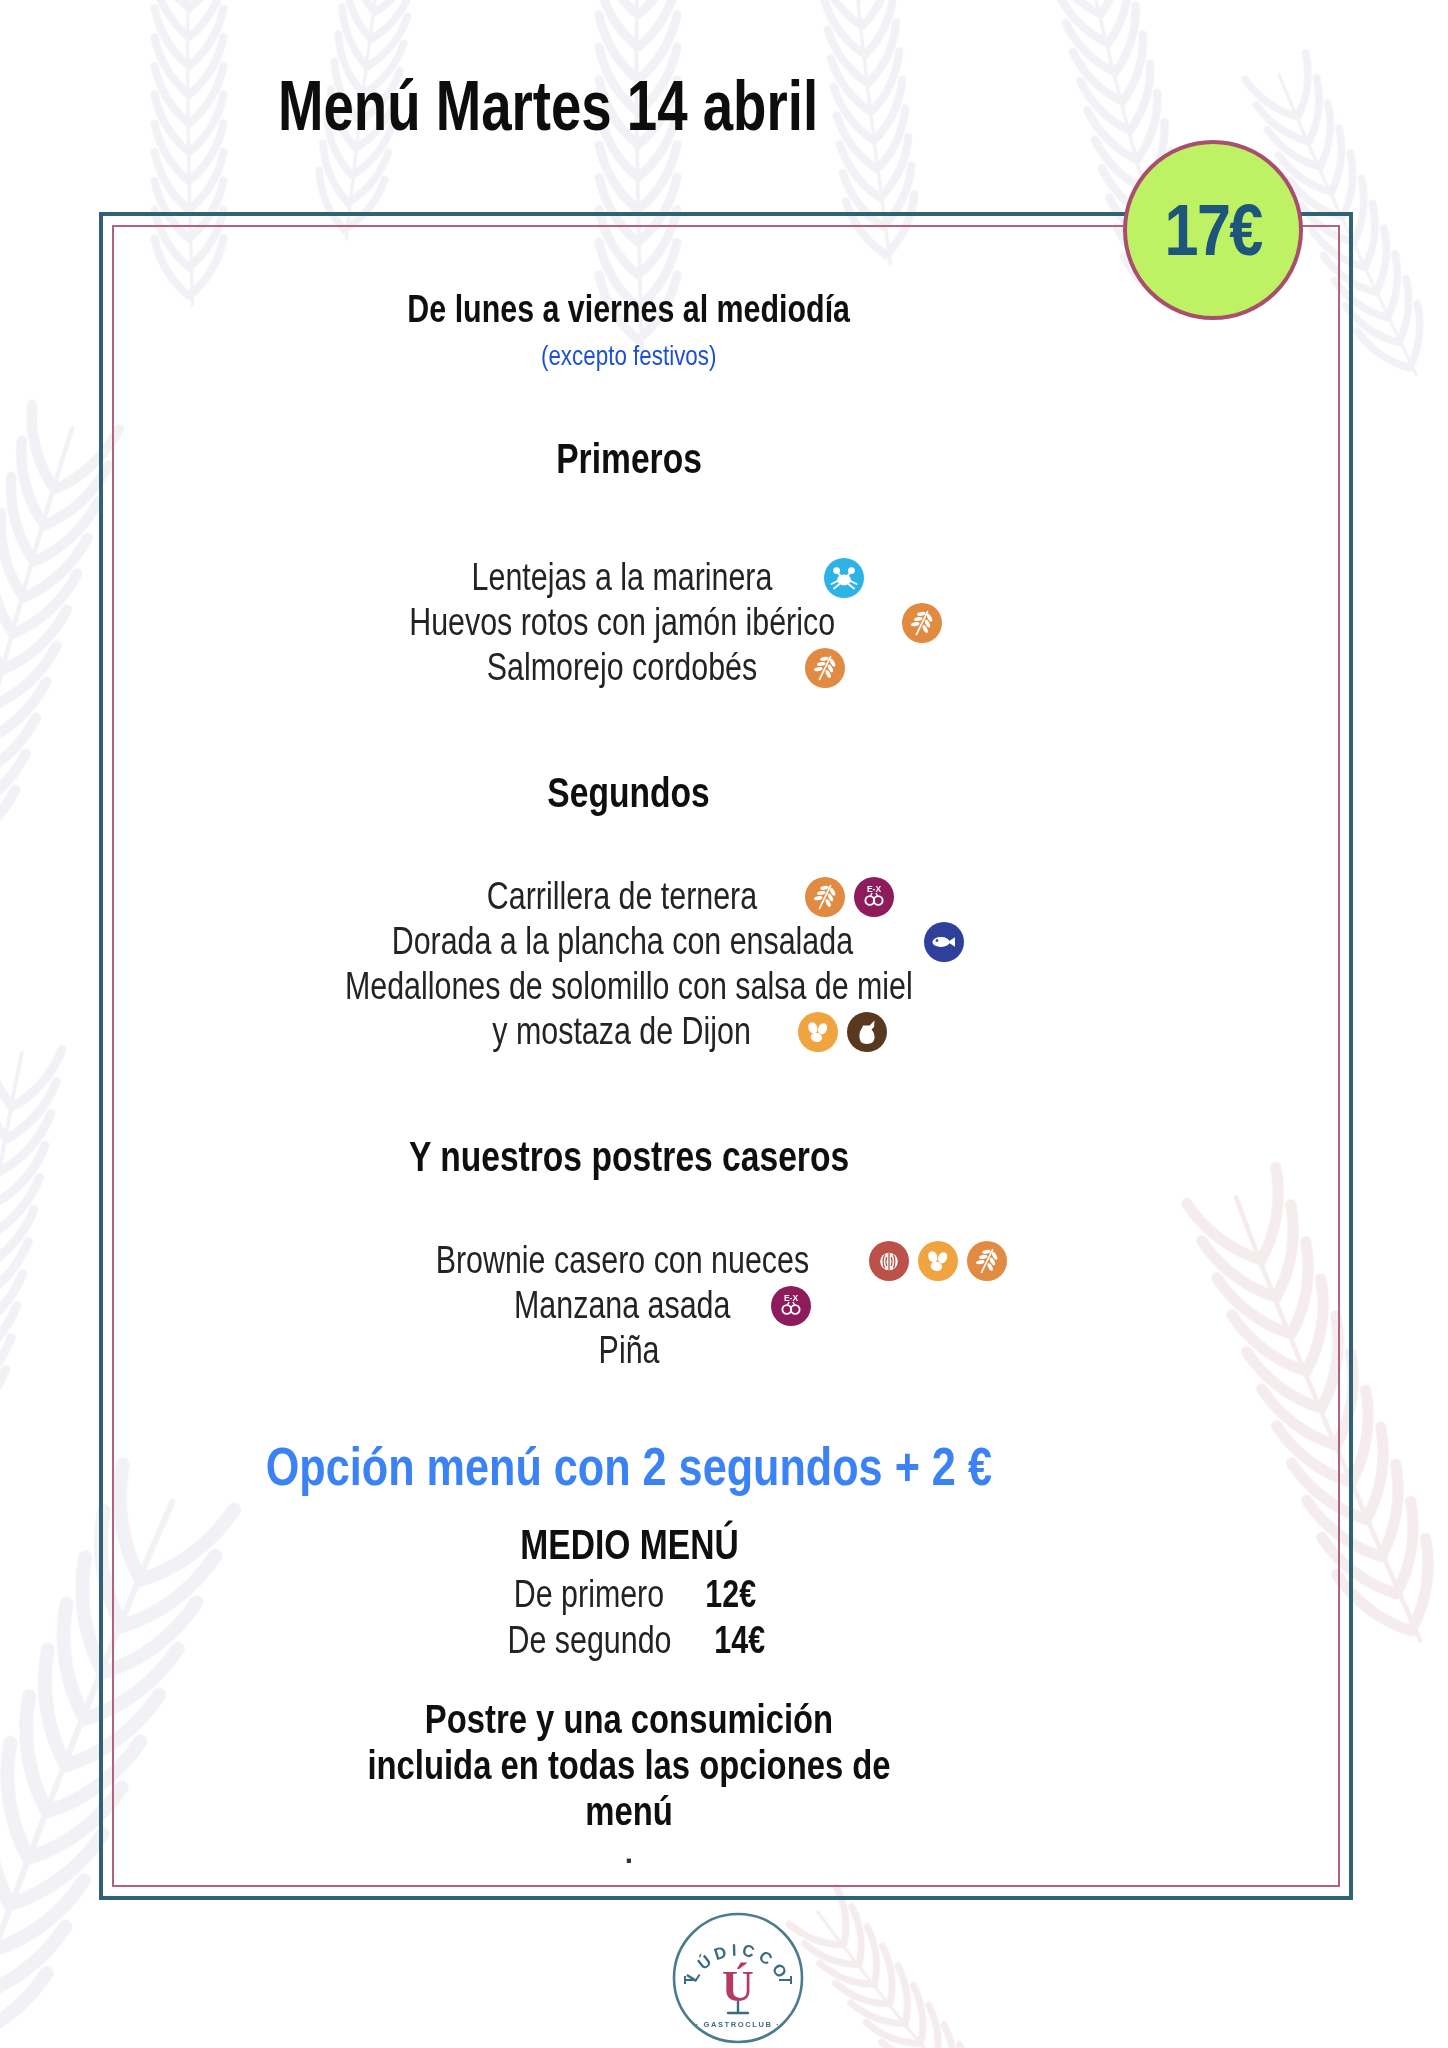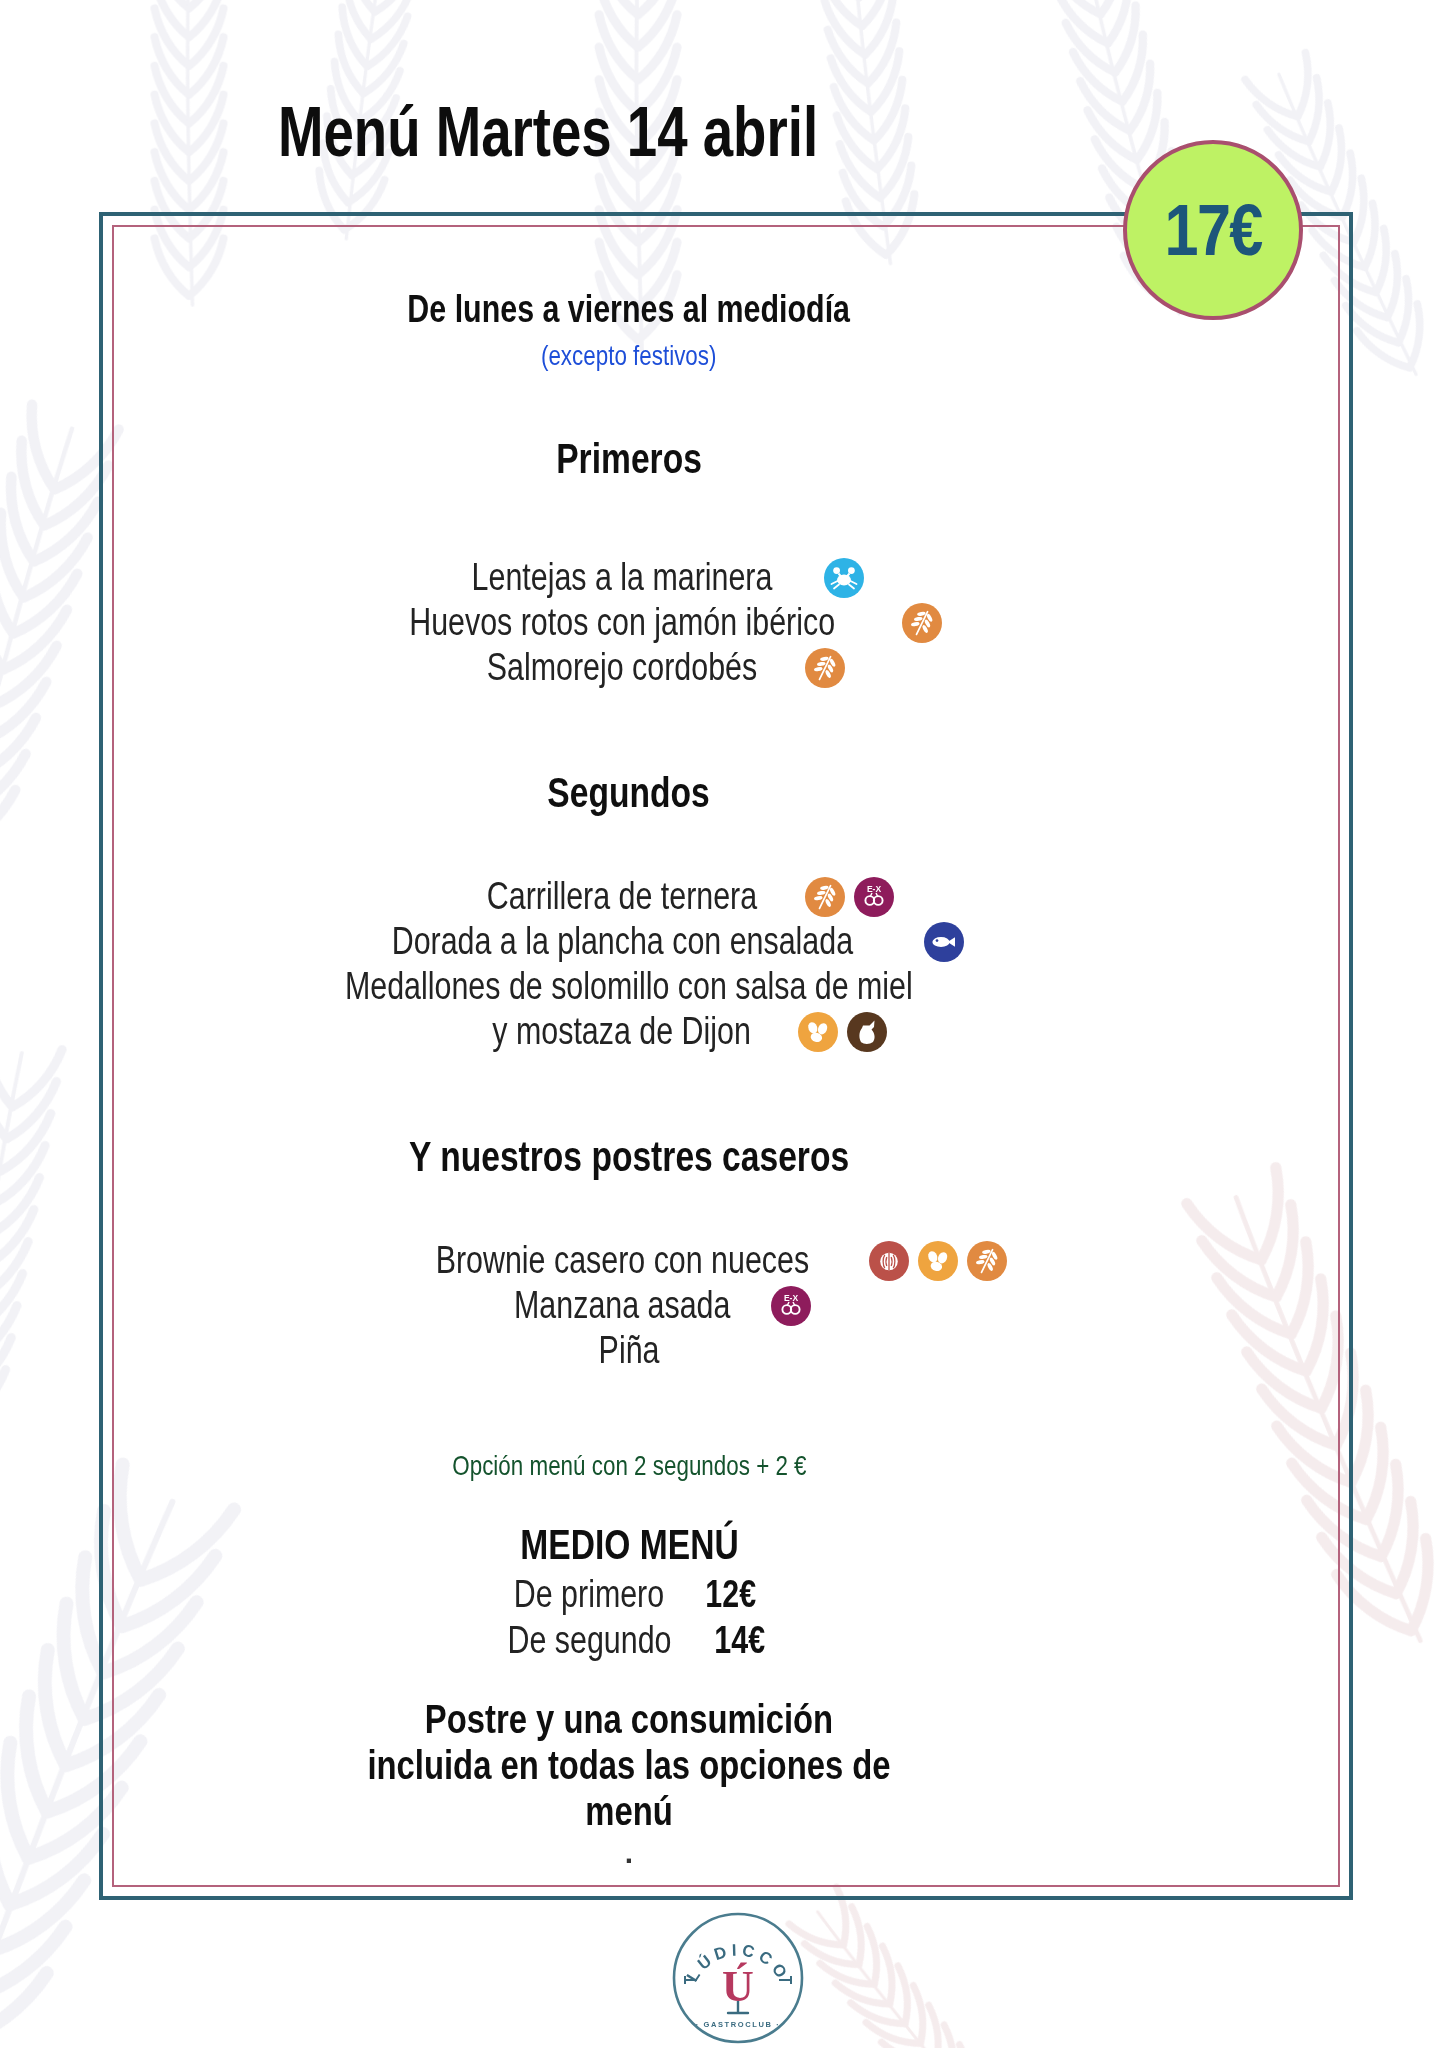--- a/index.html
+++ b/index.html
@@ -14,21 +14,21 @@
   .frame{
     position:absolute;left:99px;top:212px;width:1254px;height:1688px;
     border:4px solid #2e6274;z-index:1;box-sizing:border-box;background:transparent;
   }
   .frame-inner{
     position:absolute;left:9px;top:9px;right:9px;bottom:9px;
     border:2px solid #b4627c;
   }
   
   .title{
-    position:absolute;top:94px;left:548px;transform:translateX(-50%);
+    position:absolute;top:68px;left:548px;transform:translateX(-50%);
     z-index:2;white-space:nowrap;font-weight:bold;font-size:70px;line-height:76px;color:#0d0d0d;
   }
   .title>span{display:inline-block;transform:scaleX(0.78);}
   
   .badge{
     position:absolute;left:1123px;top:140px;width:180px;height:180px;border-radius:50%;
     background:#bef264;border:4px solid #a94f6e;box-sizing:border-box;z-index:3;
     display:flex;align-items:center;justify-content:center;
   }
   .badge span{display:inline-block;transform:scaleX(0.85);font-size:72px;font-weight:bold;color:#1d567a;letter-spacing:-2px;}
@@ -41,21 +41,21 @@
   .subtitle{margin-top:76px;font-size:38px;line-height:42px;font-weight:bold;color:#0f0f0f;}
   .note{margin-top:10px;font-size:28px;line-height:32px;color:#1d4ed8;}
   .section-heading{margin-top:80px;font-size:42px;line-height:46px;font-weight:bold;color:#0f0f0f;}
   .section-heading.first{margin-top:64px;}
   .dish-list{margin-top:58px;display:flex;flex-direction:column;}
   .dish-list.first{margin-top:73px;}
   .dish-line{height:45px;display:flex;align-items:center;justify-content:center;font-size:38px;color:#232323;}
   .icons{flex:none;width:0;display:inline-flex;align-items:center;overflow:visible;margin-left:14px;}
   .icons .icon{flex:none;width:40px;height:40px;margin-right:9px;display:inline-block;}
   .icon svg{display:block;width:40px;height:40px;}
-  .option-line{margin-top:71px;font-size:28px;line-height:44px;font-weight:normal;color:#14532d;}
+  .option-line{margin-top:71px;font-size:54px;line-height:44px;font-weight:bold;color:#3b82f6;}
   .half-heading{margin-top:34px;font-size:42px;line-height:46px;font-weight:bold;color:#0f0f0f;}
   .half-item{margin-top:6px;height:40px;font-size:38px;display:flex;align-items:center;justify-content:center;color:#232323;}
   .half-item .price{font-weight:bold;color:#111;margin-left:16px;}
   .included{margin-top:36px;font-size:40px;line-height:46px;font-weight:bold;color:#0f0f0f;max-width:640px;}
   .included>span{display:inline-block;transform:scaleX(0.82);white-space:normal;}
   .tiny-dot{margin-top:4px;font-size:30px;font-weight:bold;color:#333;line-height:30px;}
   
   .logo{position:absolute;left:668px;top:1908px;width:140px;height:140px;z-index:4;}
 </style>
 </head>

